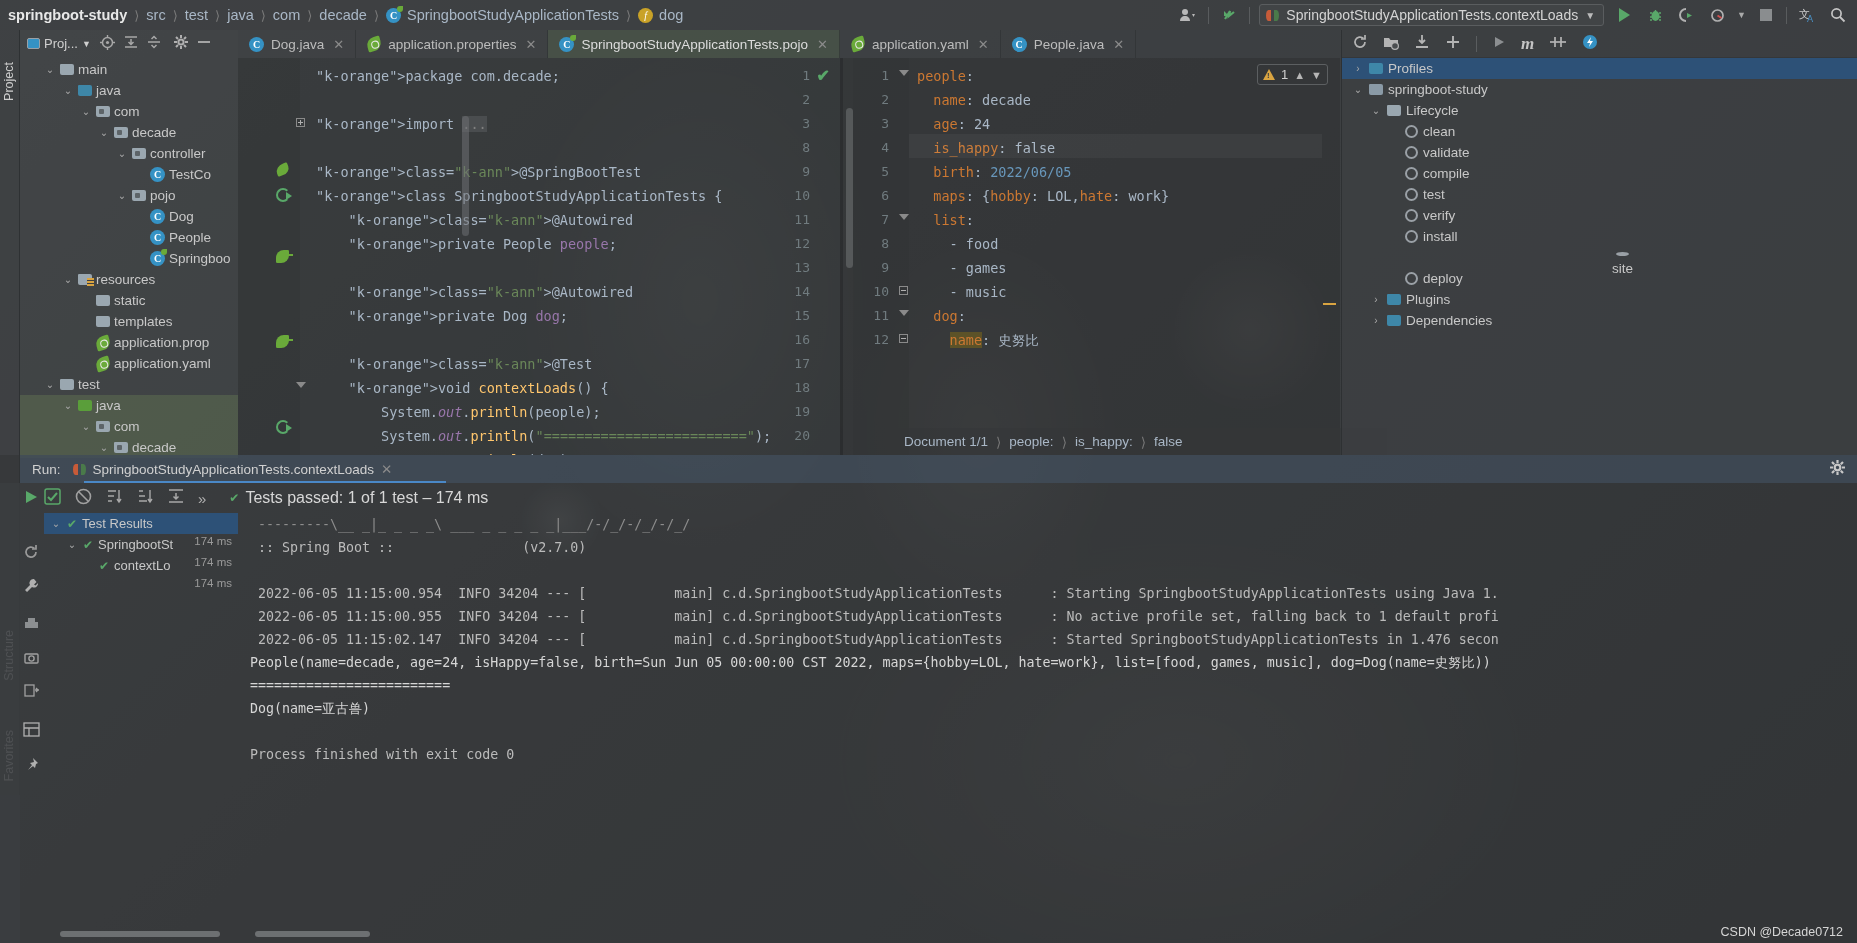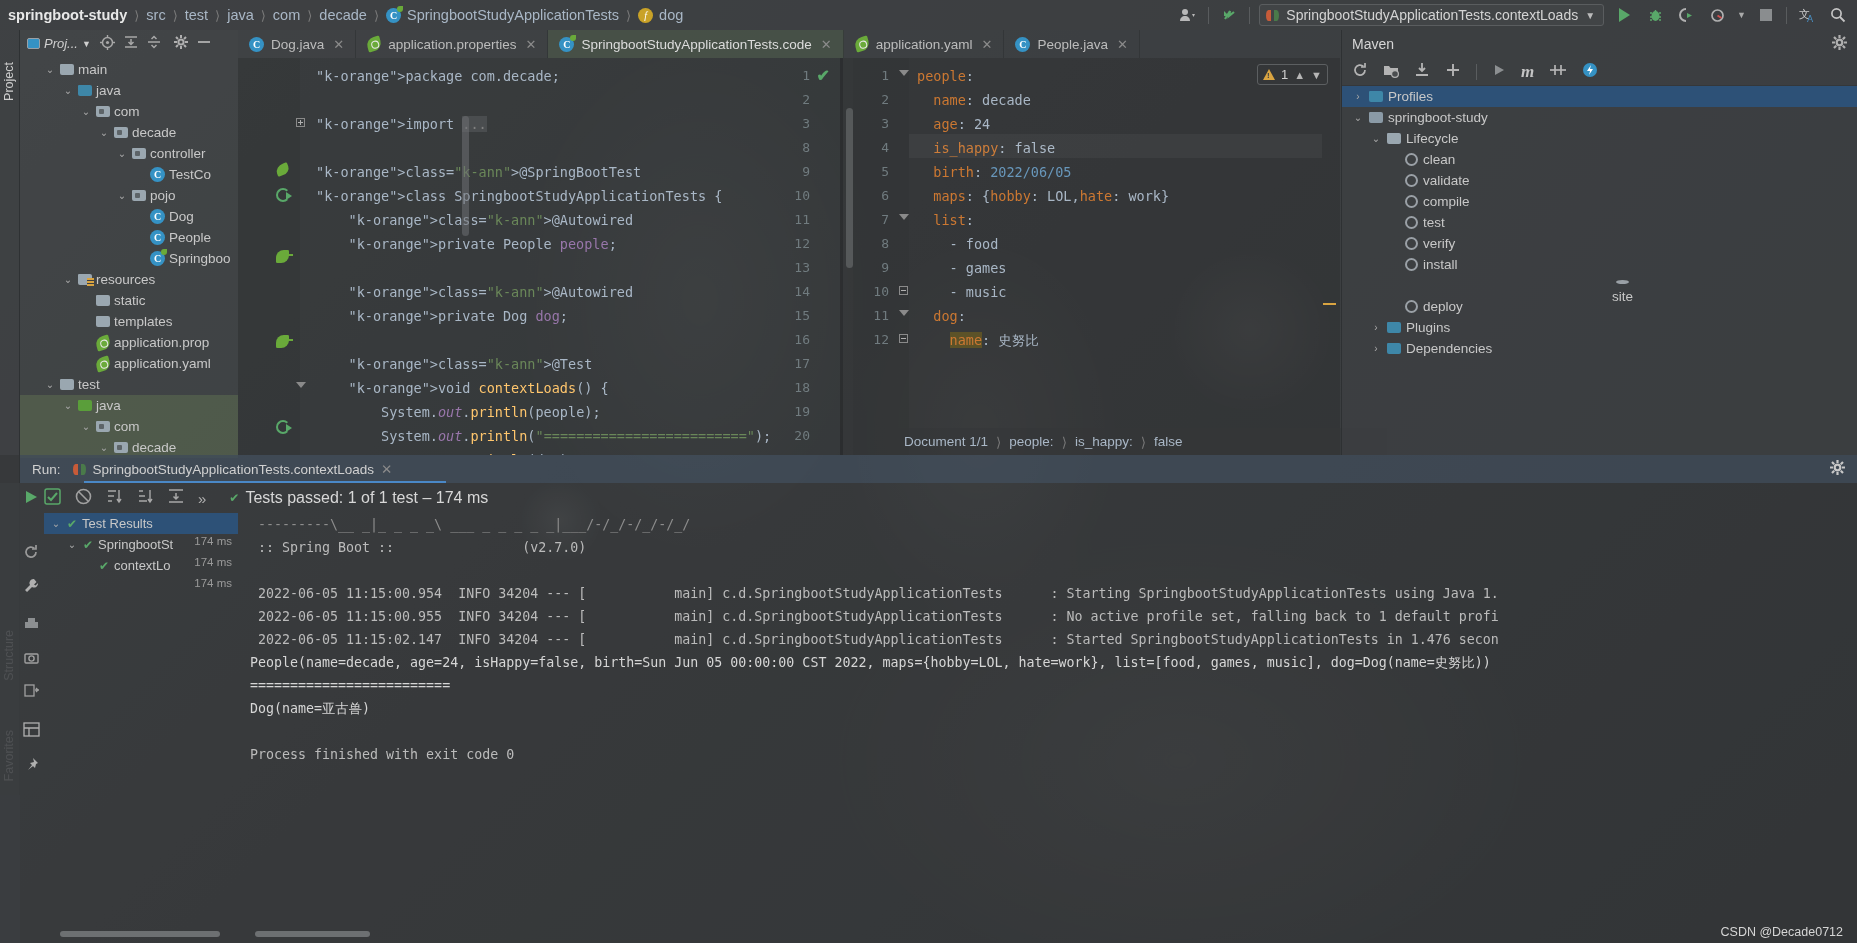--- a/index.html
+++ b/index.html
@@ -65,21 +65,21 @@
   .vtext{ writing-mode:vertical-rl; transform:rotate(180deg); font-size:12.5px; color:#cfcfcf;
           white-space:nowrap; }
   .vlabel-proj{ position:absolute; left:2px; top:32px; }
   .vlabel-struct{ position:absolute; left:2px; top:600px; }
   .vlabel-fav{ position:absolute; left:2px; top:700px; }
 
   
   .projpanel{ position:absolute; left:20px; top:30px; width:218px; height:425px;
               background:rgba(60,63,65,.55); }
   .proj-toolbar{ height:27px; display:flex; align-items:center; gap:9px; padding:0 7px;
-                 font-size:13px; color:#cfcfcf;font-style:italic; }
+                 font-size:13px; color:#cfcfcf; }
   .proj-title{ display:flex;align-items:center;gap:4px; }
   .blue-sq{width:13px;height:11px;border:1.5px solid #9aa0a6;border-radius:2px;background:#3592c4;}
   .tree{ padding-top:2px; font-size:13.5px; }
   .trow{ height:21px; display:flex; align-items:center; gap:4px; white-space:nowrap;
          padding-left:4px; color:#c8c8c8; }
   .trow.sel-green{ background:rgba(93,110,80,.55); }
   .chev{ width:12px; color:#a8a8a8; font-size:10px; text-align:center; }
   .fold{ width:14px;height:11px;background:#9aa7b0;border-radius:1px 2px 2px 2px; position:relative;}
   .fold.blue{ background:#3e87a8; }
   .fold.green{ background:#5a9e3a; }
@@ -434,21 +434,21 @@
         <span>Dog.java</span>
         <span class="x">✕</span>
       </div>
       <div class="etab">
         <span class="leaf-spring"></span>
         <span>application.properties</span>
         <span class="x">✕</span>
       </div>
       <div class="etab active">
         <span class="ico-spring">C</span>
-        <span>SpringbootStudyApplicationTests.code</span>
+        <span>SpringbootStudyApplicationTests.pojo</span>
         <span class="x">✕</span>
       </div>
       <div class="etab">
         <span class="leaf-spring"></span>
         <span>application.yaml</span>
         <span class="x">✕</span>
       </div>
       <div class="etab">
         <span class="ico-class">C</span>
         <span>People.java</span>
@@ -481,29 +481,20 @@
     <span>Document 1/1</span>
     <span class="sep" style="color:#777">⟩</span>
     <span>people:</span>
     <span class="sep" style="color:#777">⟩</span>
     <span>is_happy:</span>
     <span class="sep" style="color:#777">⟩</span>
     <span>false</span>
   </div>
 
   <div class="maven">
-    <div class="maven-head">
-      <span>Maven</span>
-      <span style="margin-left:auto">
-        <svg width="15" height="15" viewBox="0 0 15 15">
-            <circle cx="7.5" cy="7.5" r="2.8" stroke="#b0b0b0" stroke-width="2.2" fill="none"></circle>
-            <path d="M7.5 0v3M7.5 12v3M0 7.5h3M12 7.5h3M2 2l2.2 2.2M10.8 10.8L13 13M13 2l-2.2 2.2M4.2 10.8L2 13" stroke="#b0b0b0" stroke-width="2.2"></path>
-          </svg>
-      </span>
-    </div>
     <div class="maven-toolbar">
       <span>
         <svg width="16" height="16" viewBox="0 0 16 16">
             <path d="M13 8a5 5 0 11-1.6-3.6" stroke="#b4b4b4" stroke-width="1.7" fill="none"></path>
             <path d="M13 1v4h-4" stroke="#b4b4b4" stroke-width="1.7" fill="none"></path>
           </svg>
       </span>
       <span>
         <svg width="16" height="16" viewBox="0 0 16 16">
             <path d="M1 4h5l1.5 2H15v7H1z" fill="#b4b4b4"></path>

